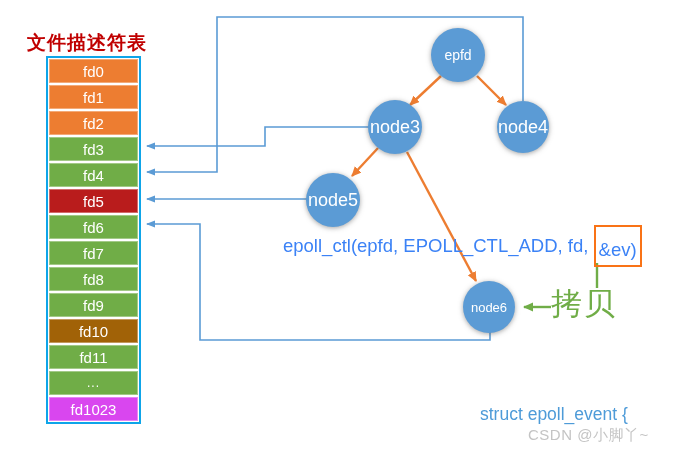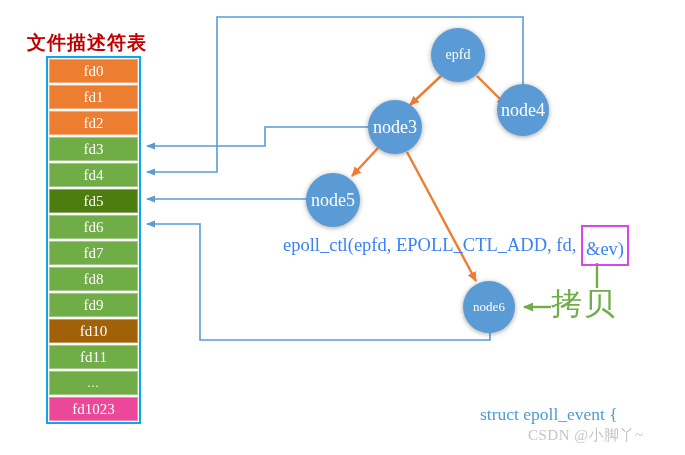--- a/index.html
+++ b/index.html
@@ -1,18 +1,18 @@
 <!DOCTYPE html>
 <html><head>
 <meta charset="utf-8">
 <style>
   html,body{margin:0;padding:0;background:#ffffff;}
   .canvas{
     position:relative;width:684px;height:455px;background:#ffffff;overflow:hidden;
-    font-family:Liberation Serif, serif;
+    font-family:Liberation Sans, sans-serif;
   }
   .layer-svg{position:absolute;left:0;top:0;z-index:1;}
   
   .fd-title{
     position:absolute;left:27px;top:30px;z-index:3;
     font-size:19px;font-weight:bold;color:#C00000;letter-spacing:1px;
   }
   .fd-table{
     position:absolute;left:46px;top:56px;width:89px;z-index:2;
     border:2px solid #0ea5e9;background:#ffffff;padding:1px;
@@ -27,31 +27,31 @@
   .fd-cell.dots{font-size:12px;letter-spacing:1px;}
   
   .node{
     position:absolute;z-index:2;border-radius:50%;
     background:#5B9BD5;color:#ffffff;
     display:flex;align-items:center;justify-content:center;
     font-size:18px;box-shadow:0 1px 5px rgba(90,90,90,.55);
   }
   .node.epfd {left:431px;top:28px; width:54px;height:54px;font-size:14px;}
   .node.node3{left:368px;top:100px;width:54px;height:54px;}
-  .node.node4{left:497px;top:84px;width:52px;height:52px;}
+  .node.node4{left:497px;top:101px;width:52px;height:52px;}
   .node.node5{left:306px;top:173px;width:54px;height:54px;}
   .node.node6{left:463px;top:281px;width:52px;height:52px;font-size:13px;}
   
   .code-call{
     position:absolute;left:283px;top:227px;height:37px;z-index:3;
     display:flex;align-items:center;white-space:pre;
     font-size:18.5px;color:#3b82f6;
   }
   .code-call .hl{
-    display:inline-block;border:2px solid #d946ef;padding:12px 3px 4px 3px;
+    display:inline-block;border:2px solid #f97316;padding:12px 3px 4px 3px;
   }
   
   .copy-label{
     position:absolute;left:551px;top:283px;z-index:3;
     font-size:31px;color:#70AD47;letter-spacing:2px;
   }
   
   .struct-code{
     position:absolute;left:480px;top:354px;z-index:3;
     font-size:17.5px;line-height:24px;color:#4E9BD8;white-space:pre;
@@ -94,29 +94,29 @@
     <path d="M551 307 L524 307" fill="none" stroke="#70AD47" stroke-width="2.4" marker-end="url(#arrG)"></path>
   </svg>
 
   <div class="fd-title">文件描述符表</div>
   <div class="fd-table">
     <div class="fd-cell" style="background: rgb(237, 125, 49);">fd0</div>
     <div class="fd-cell" style="background: rgb(237, 125, 49);">fd1</div>
     <div class="fd-cell" style="background: rgb(237, 125, 49);">fd2</div>
     <div class="fd-cell" style="background: rgb(112, 173, 71);">fd3</div>
     <div class="fd-cell" style="background: rgb(112, 173, 71);">fd4</div>
-    <div class="fd-cell" style="background: #4d7c0f;">fd5</div>
+    <div class="fd-cell" style="background: #b91c1c;">fd5</div>
     <div class="fd-cell" style="background: rgb(112, 173, 71);">fd6</div>
     <div class="fd-cell" style="background: rgb(112, 173, 71);">fd7</div>
     <div class="fd-cell" style="background: rgb(112, 173, 71);">fd8</div>
     <div class="fd-cell" style="background: rgb(112, 173, 71);">fd9</div>
     <div class="fd-cell" style="background: #a16207;">fd10</div>
     <div class="fd-cell" style="background: rgb(112, 173, 71);">fd11</div>
     <div class="fd-cell dots" style="background: rgb(112, 173, 71);">...</div>
-    <div class="fd-cell" style="background: #ec4899;">fd1023</div>
+    <div class="fd-cell" style="background: #d946ef;">fd1023</div>
   </div>
 
   <div class="node epfd">epfd</div>
   <div class="node node3">node3</div>
   <div class="node node4">node4</div>
   <div class="node node5">node5</div>
   <div class="node node6">node6</div>
 
   <div class="code-call"><span>epoll_ctl(epfd, EPOLL_CTL_ADD, fd, </span><span class="hl">&amp;ev)</span></div>
 

